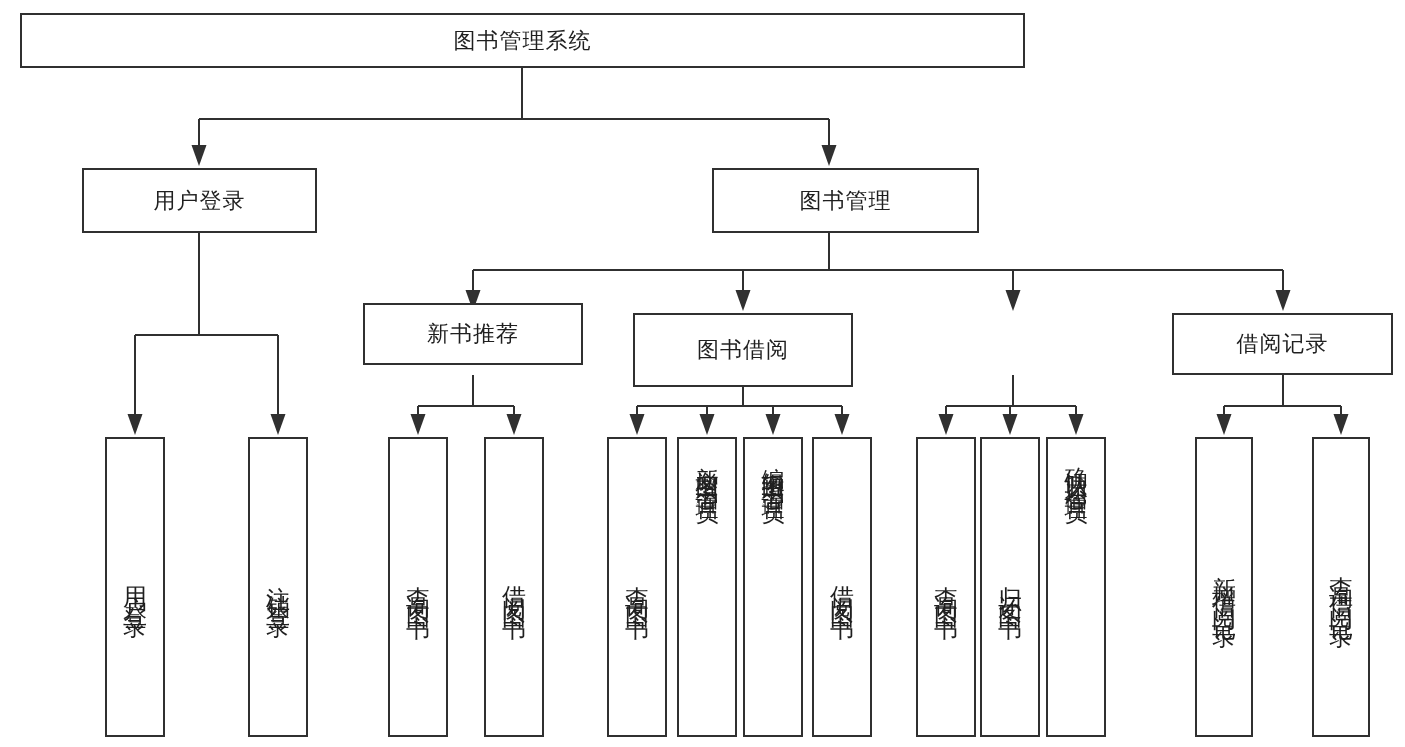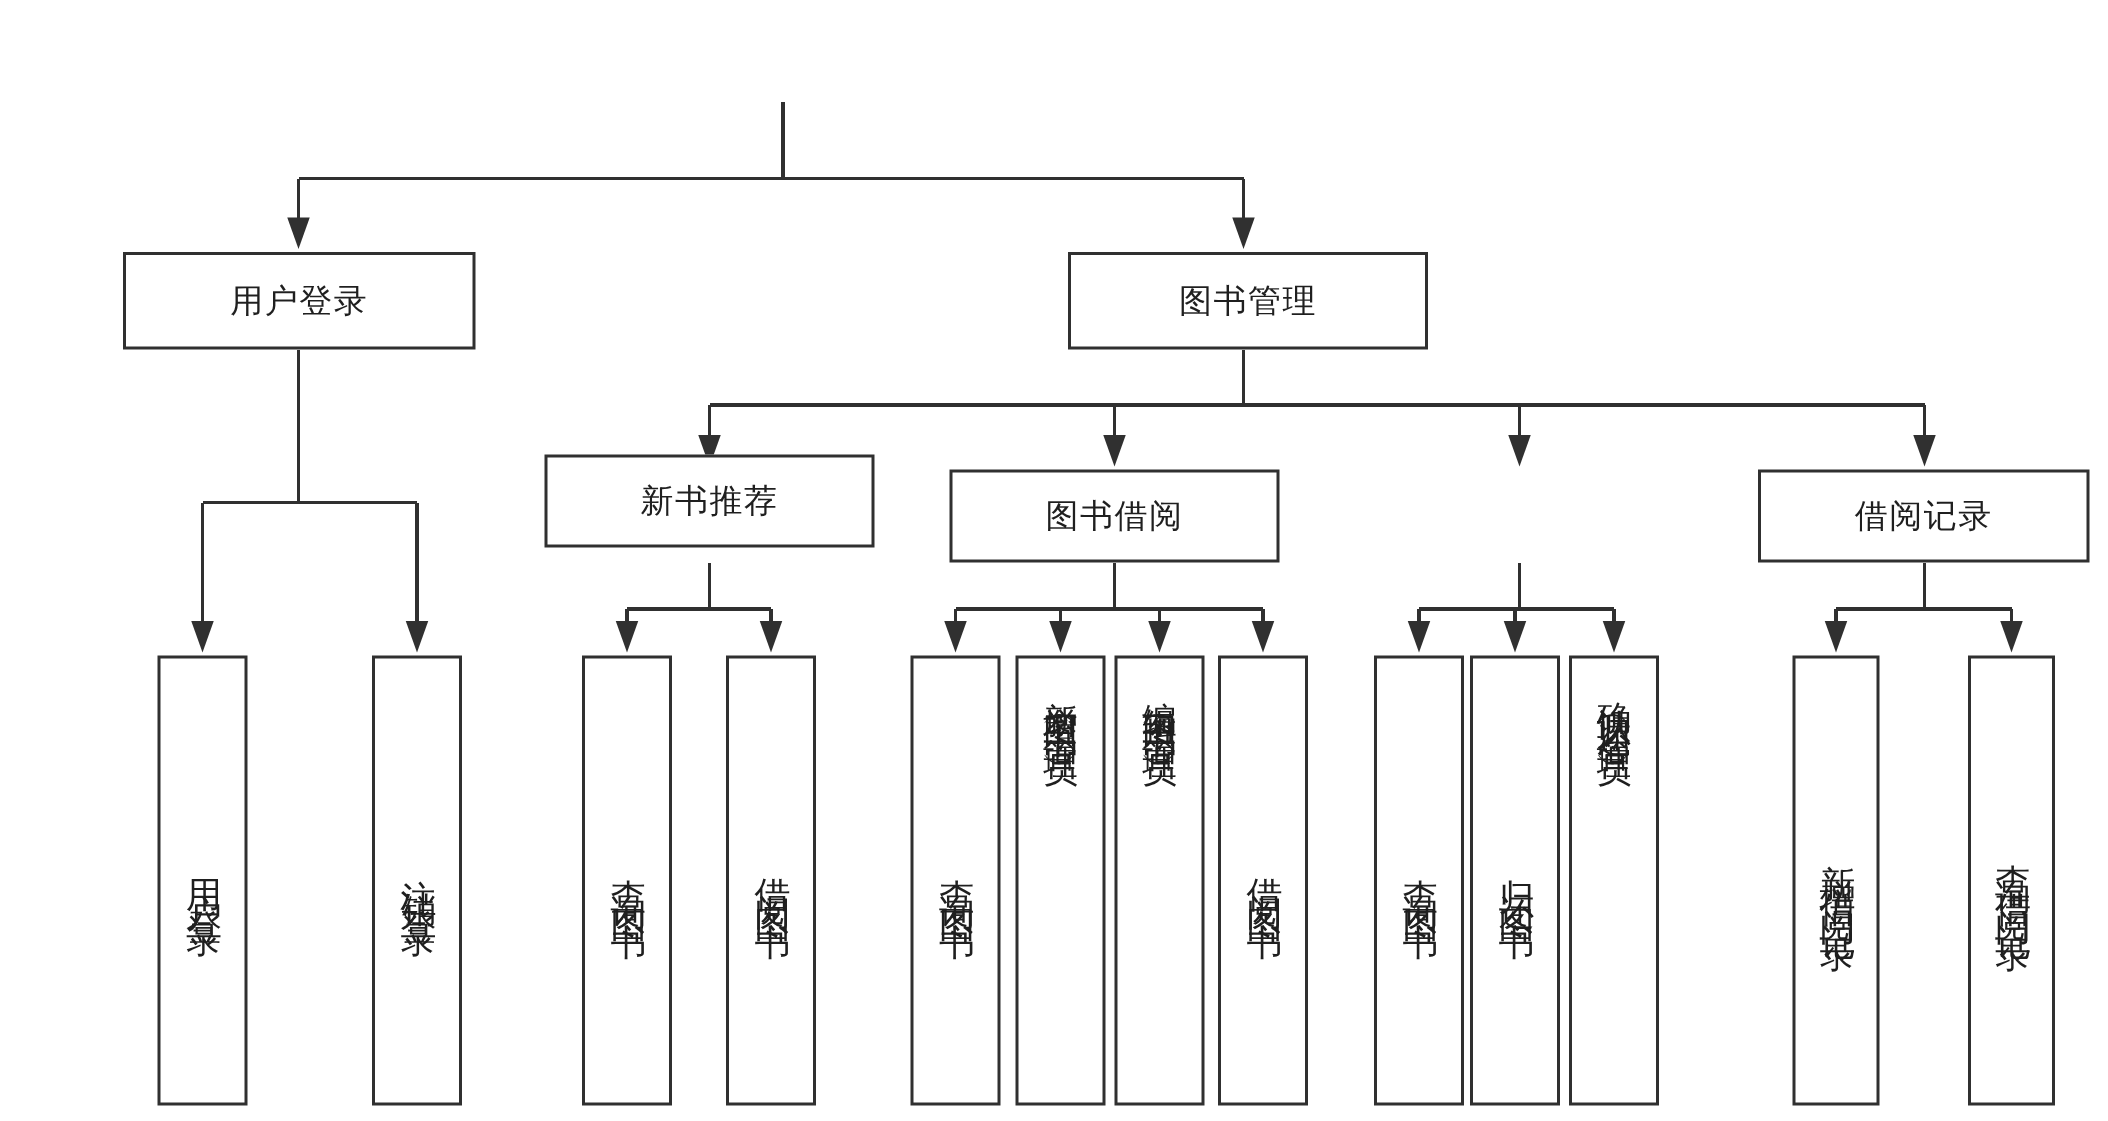--- a/index.html
+++ b/index.html
@@ -94,32 +94,35 @@
       <polygon points="1002.5,414 1017.5,414 1010,435"></polygon>
       <polygon points="1068.5,414 1083.5,414 1076,435"></polygon>
     </g>
     <g>
       <path d="M1283 375 V406 M1224 406 H1341 M1224 406 V416 M1341 406 V416"></path>
       <polygon points="1216.5,414 1231.5,414 1224,435"></polygon>
       <polygon points="1333.5,414 1348.5,414 1341,435"></polygon>
     </g>
   </svg>
 
+  <div class="node" style="left:20px;top:13px;width:1005px;height:55px;">
+    <span class="hlabel">图书管理系统</span>
+  </div>
 
   <div class="node" style="left:82px;top:168px;width:235px;height:65px;">
     <span class="hlabel">用户登录</span>
   </div>
-  <div class="node" style="left:712px;top:168px;width:240px;height:65px;">
+  <div class="node" style="left:712px;top:168px;width:267px;height:65px;">
     <span class="hlabel">图书管理</span>
   </div>
 
   <div class="node" style="left:363px;top:303px;width:220px;height:62px;">
     <span class="hlabel">新书推荐</span>
   </div>
-  <div class="node" style="left:633px;top:313px;width:220px;height:62px;">
+  <div class="node" style="left:633px;top:313px;width:220px;height:74px;">
     <span class="hlabel">图书借阅</span>
   </div>
   <div class="node" style="left:1172px;top:313px;width:221px;height:62px;">
     <span class="hlabel">借阅记录</span>
   </div>
 
   <div class="node vbox" style="left:105px;top:437px;width:60px;height:300px;">
     <span class="vtext">用户登录</span>
   </div>
   <div class="node vbox" style="left:248px;top:437px;width:60px;height:300px;">

